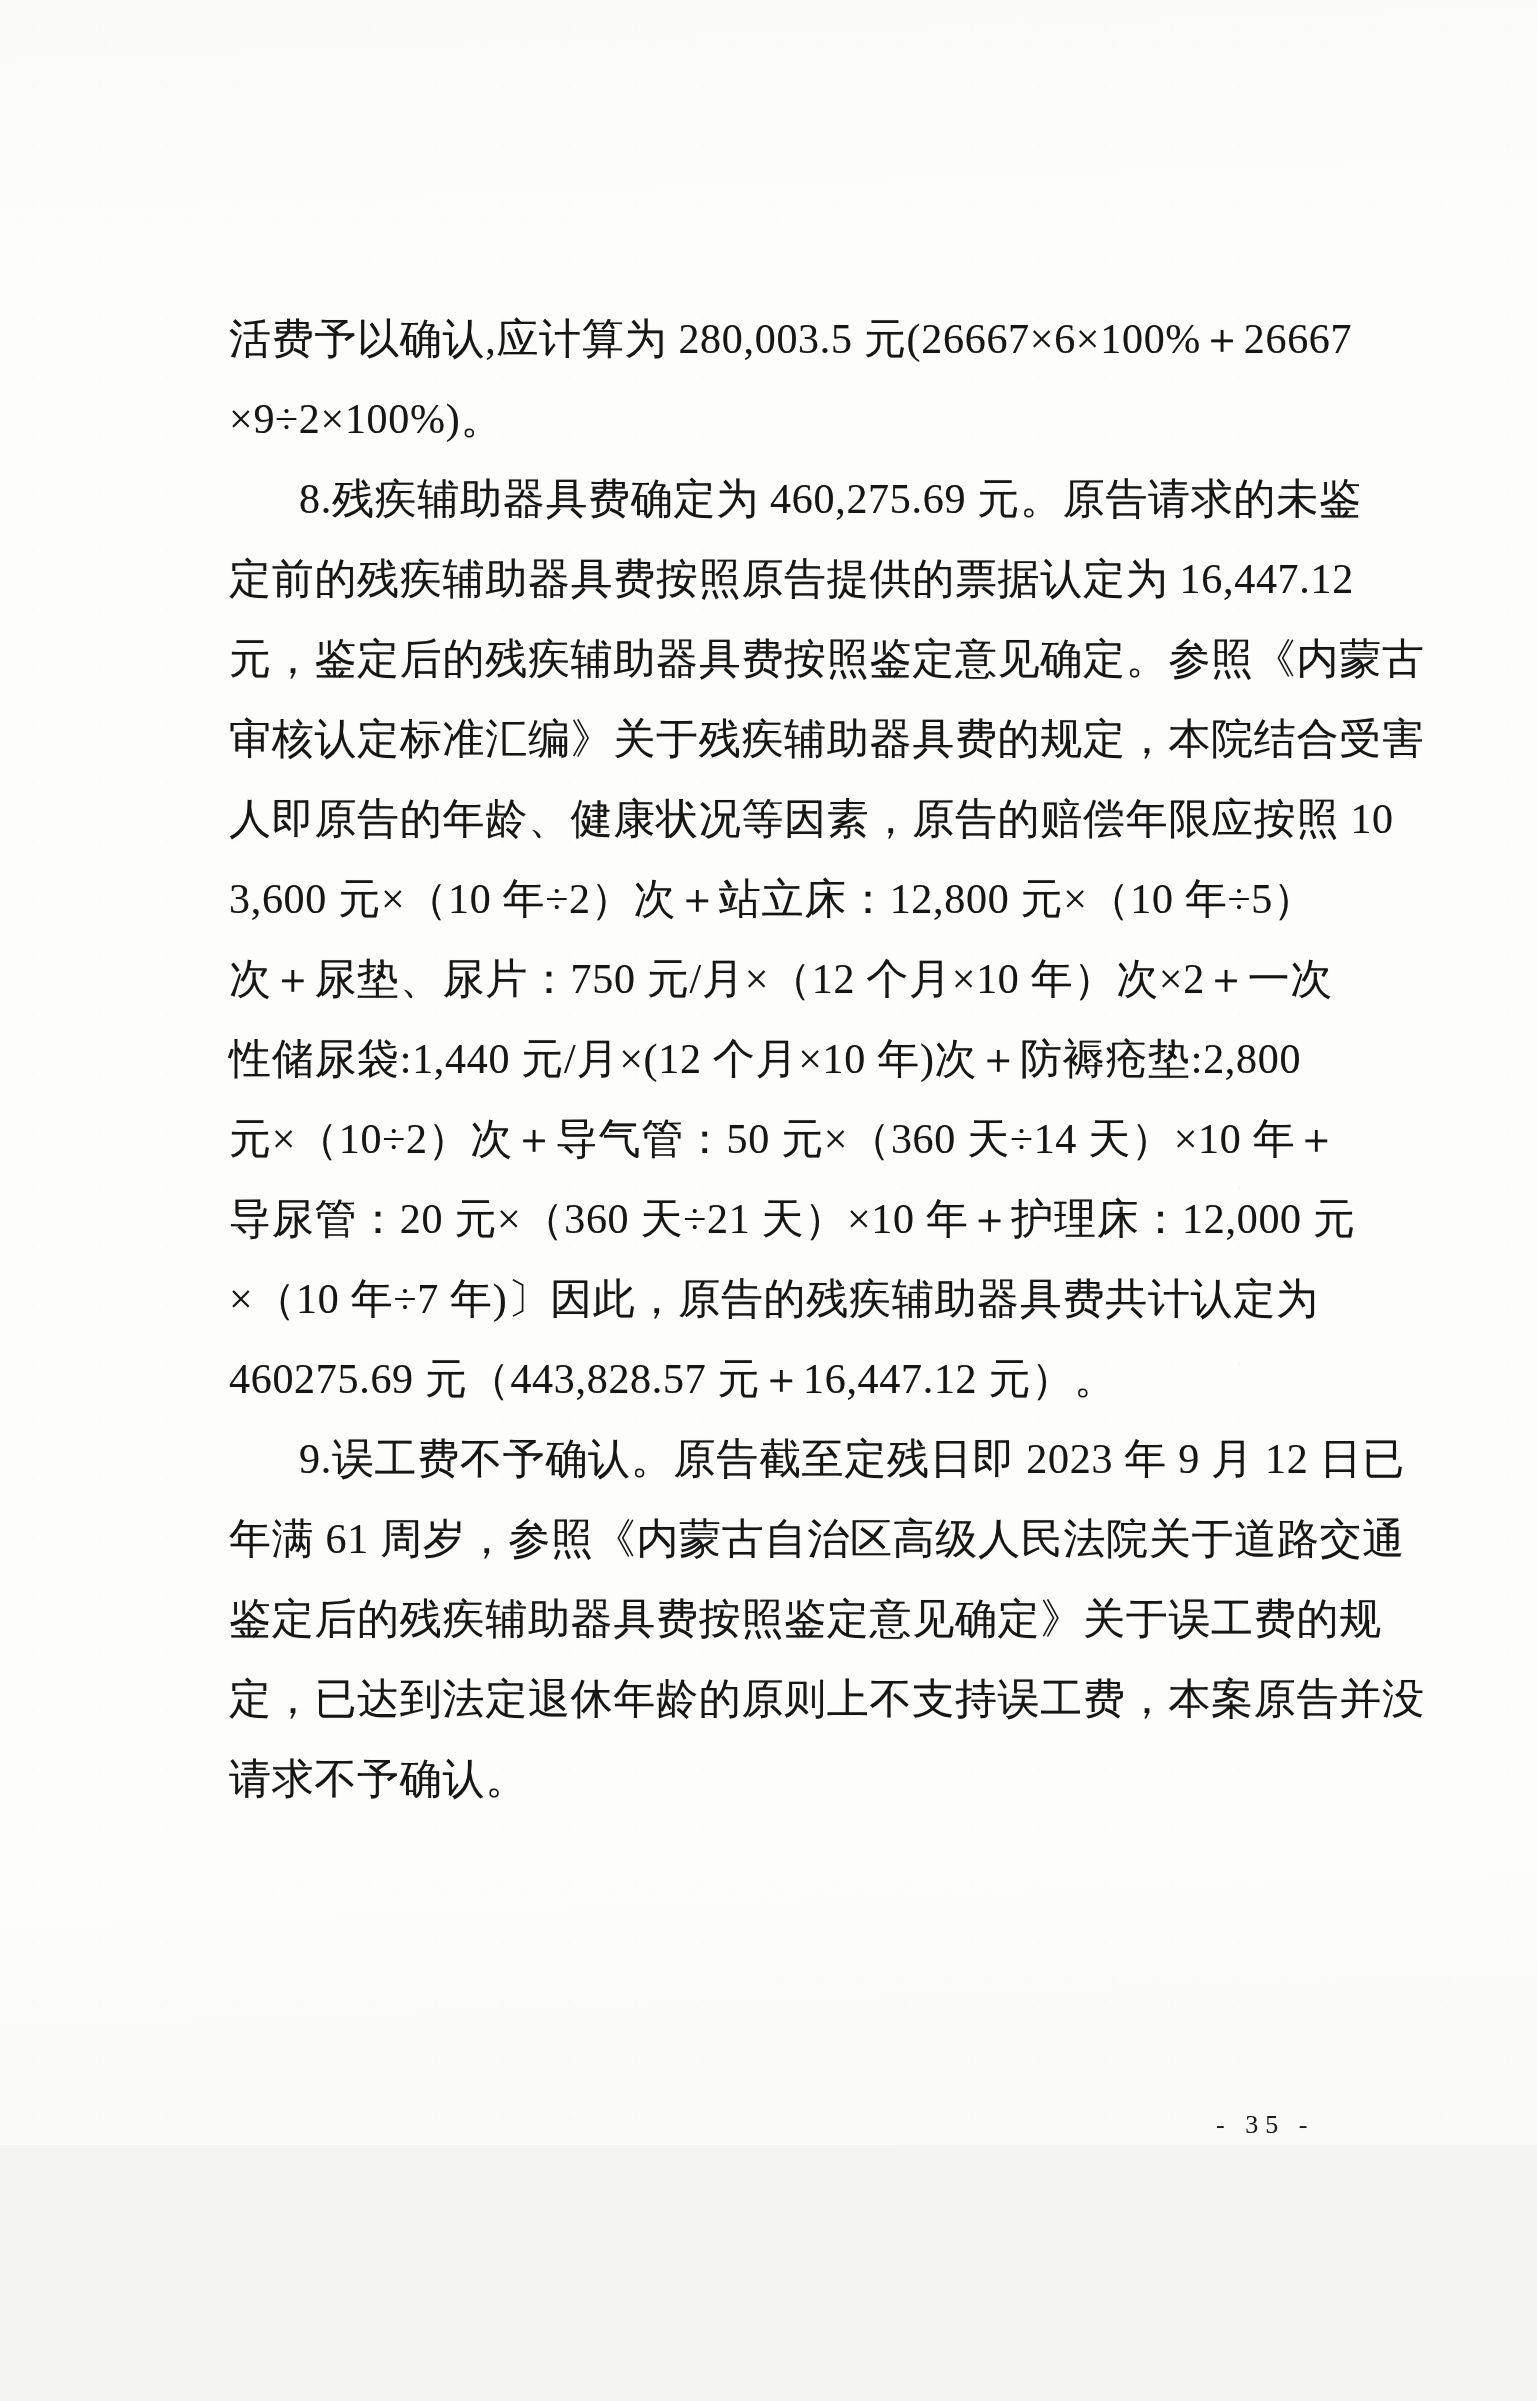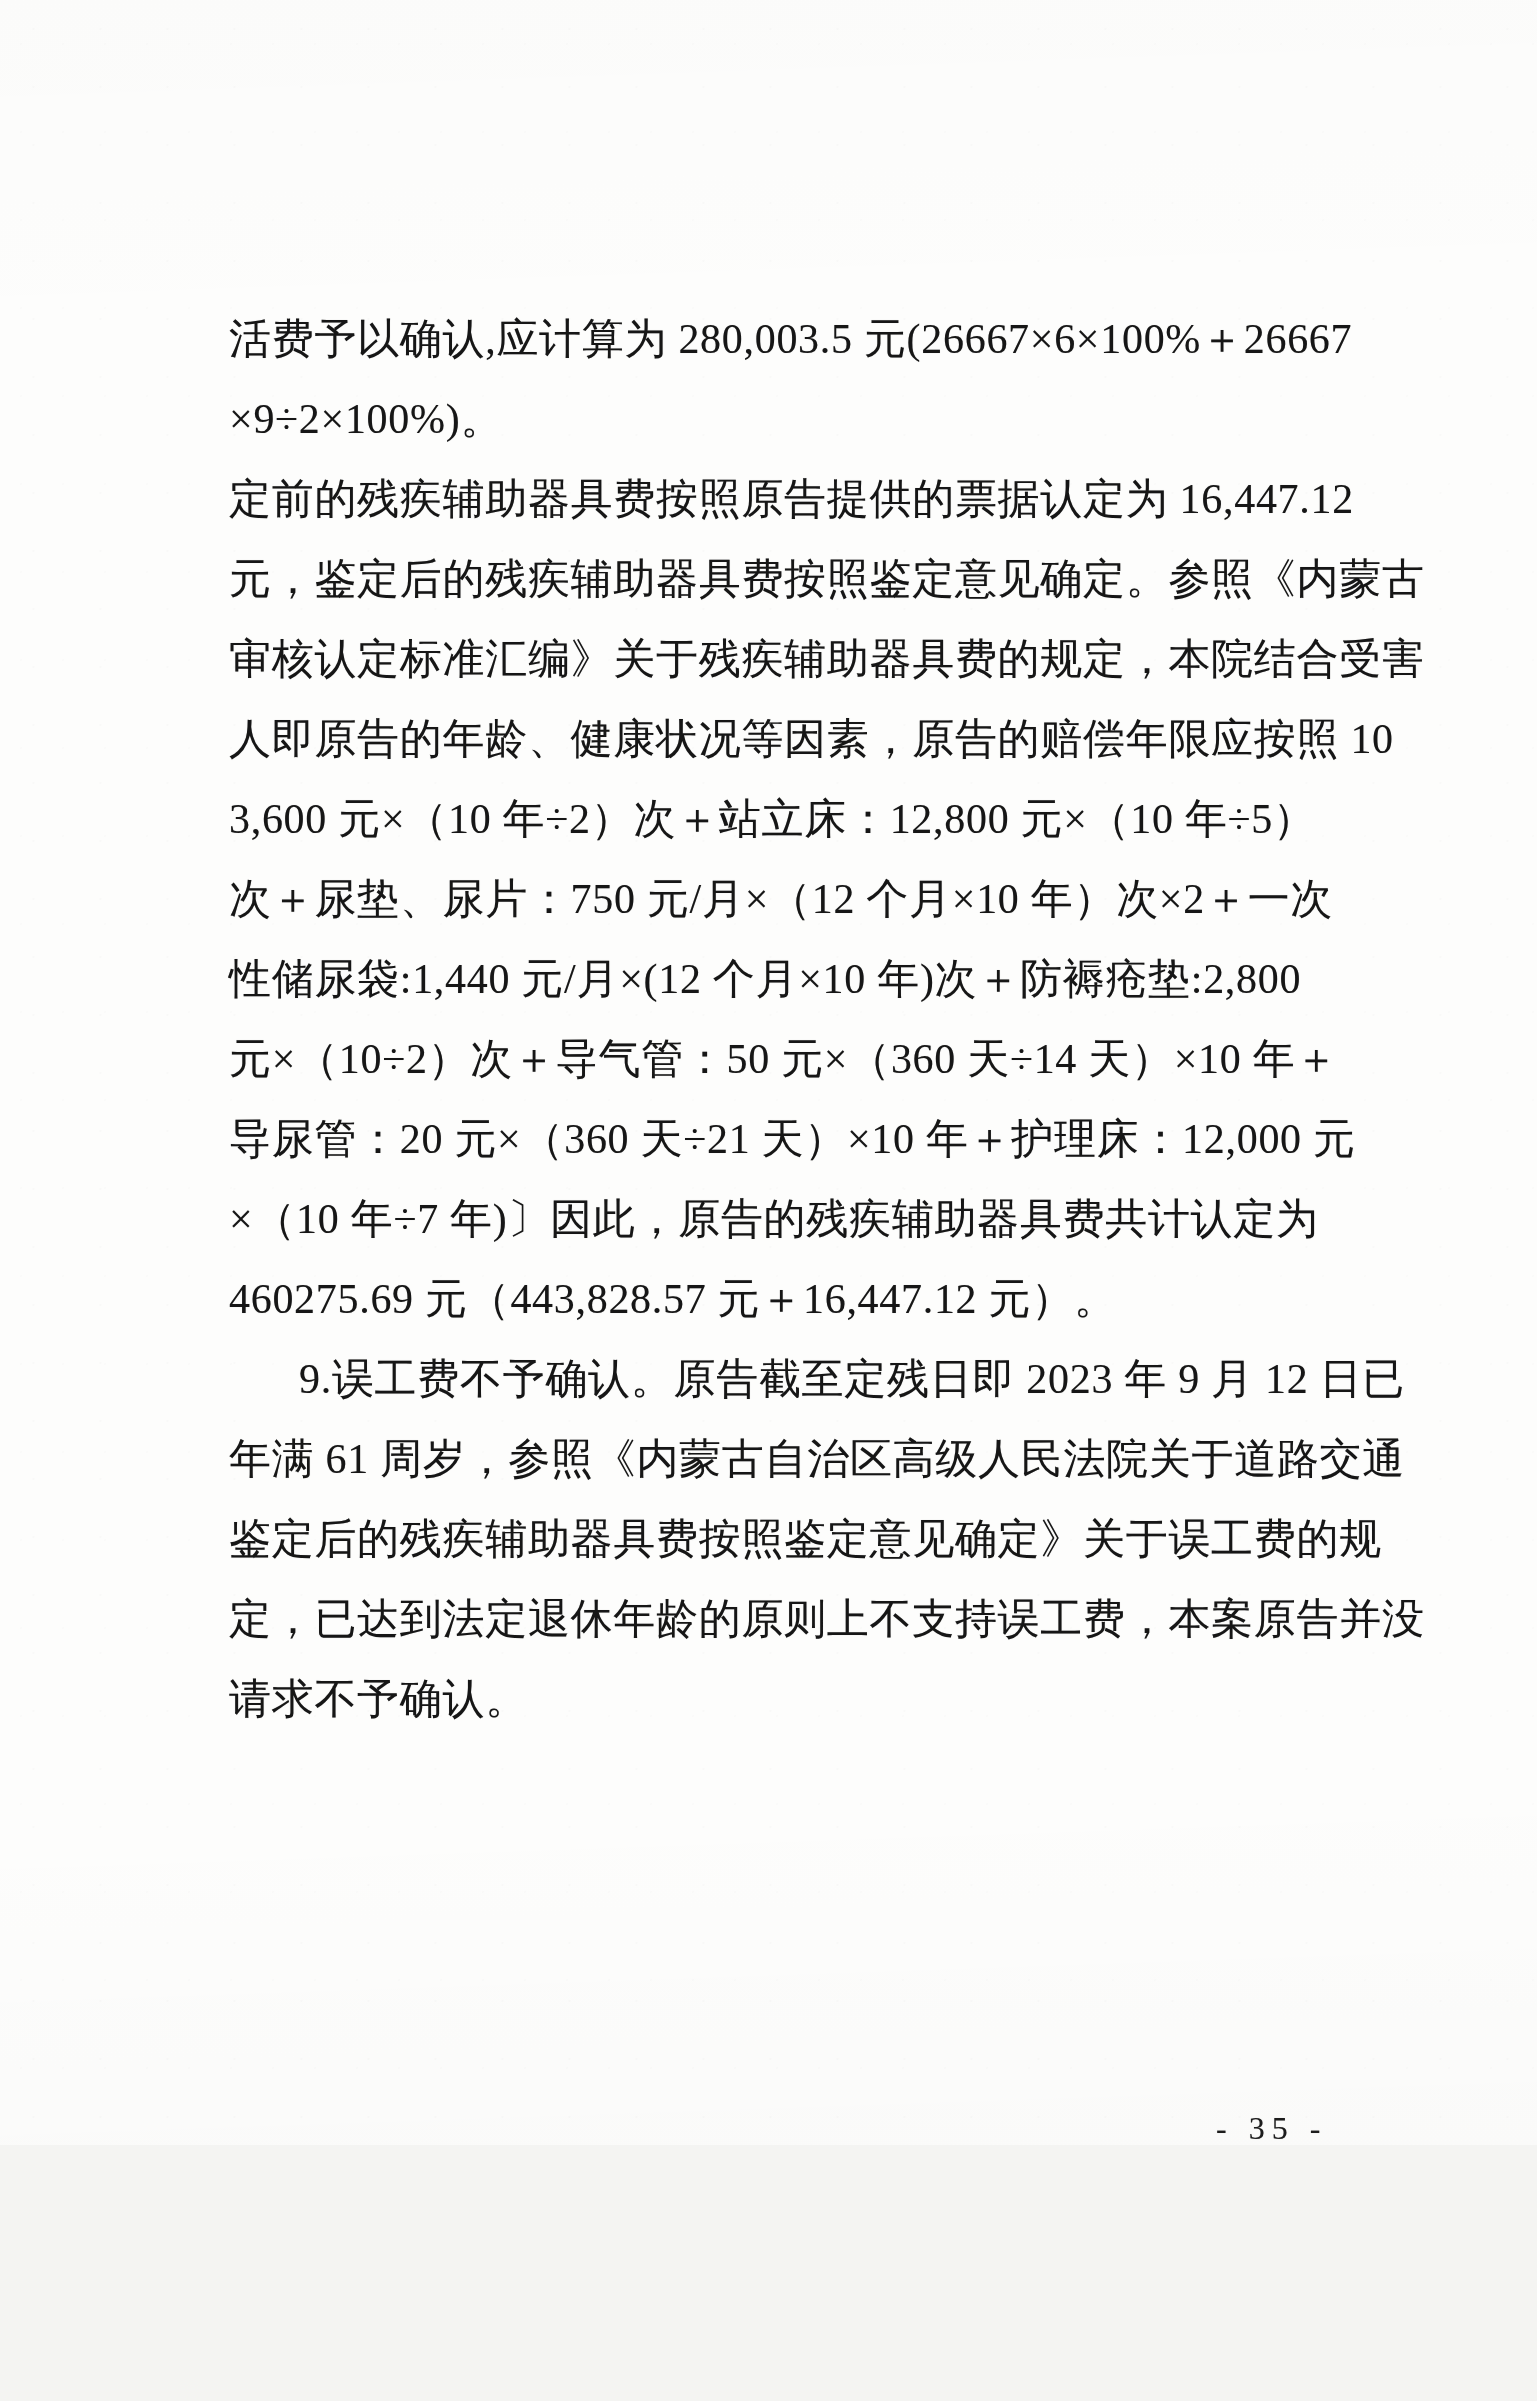--- a/index.html
+++ b/index.html
@@ -44,33 +44,34 @@
     color: #161616;
     text-shadow: 0 0 0.7px rgba(20,20,20,0.35);
   }
   .text-line.indent {
     padding-left: 70px;
   }
   .page-number {
     position: absolute;
     left: 1216px;
     top: 2110px;
-    font-size: 32px;
+    font-size: 26px;
     letter-spacing: 7px;
     color: #1c1c1c;
     text-shadow: 0 0 0.7px rgba(20,20,20,0.3);
   }
 </style>
 </head>
 <body>
 
 <div class="page" style="background: rgb(253, 253, 252); color: rgb(22, 22, 22);">
   <div class="text-block">
       <div class="text-line">活费予以确认,应计算为 280,003.5 元(26667×6×100%＋26667</div>
       <div class="text-line">×9÷2×100%)。</div>
+      <div class="text-line indent">8.残疾辅助器具费确定为 460,275.69 元。原告请求的未鉴</div>
       <div class="text-line">定前的残疾辅助器具费按照原告提供的票据认定为 16,447.12</div>
       <div class="text-line">元，鉴定后的残疾辅助器具费按照鉴定意见确定。参照《内蒙古</div>
       <div class="text-line">审核认定标准汇编》关于残疾辅助器具费的规定，本院结合受害</div>
       <div class="text-line">人即原告的年龄、健康状况等因素，原告的赔偿年限应按照 10</div>
       <div class="text-line">3,600 元×（10 年÷2）次＋站立床：12,800 元×（10 年÷5）</div>
       <div class="text-line">次＋尿垫、尿片：750 元/月×（12 个月×10 年）次×2＋一次</div>
       <div class="text-line">性储尿袋:1,440 元/月×(12 个月×10 年)次＋防褥疮垫:2,800</div>
       <div class="text-line">元×（10÷2）次＋导气管：50 元×（360 天÷14 天）×10 年＋</div>
       <div class="text-line">导尿管：20 元×（360 天÷21 天）×10 年＋护理床：12,000 元</div>
       <div class="text-line">×（10 年÷7 年)〕因此，原告的残疾辅助器具费共计认定为</div>

